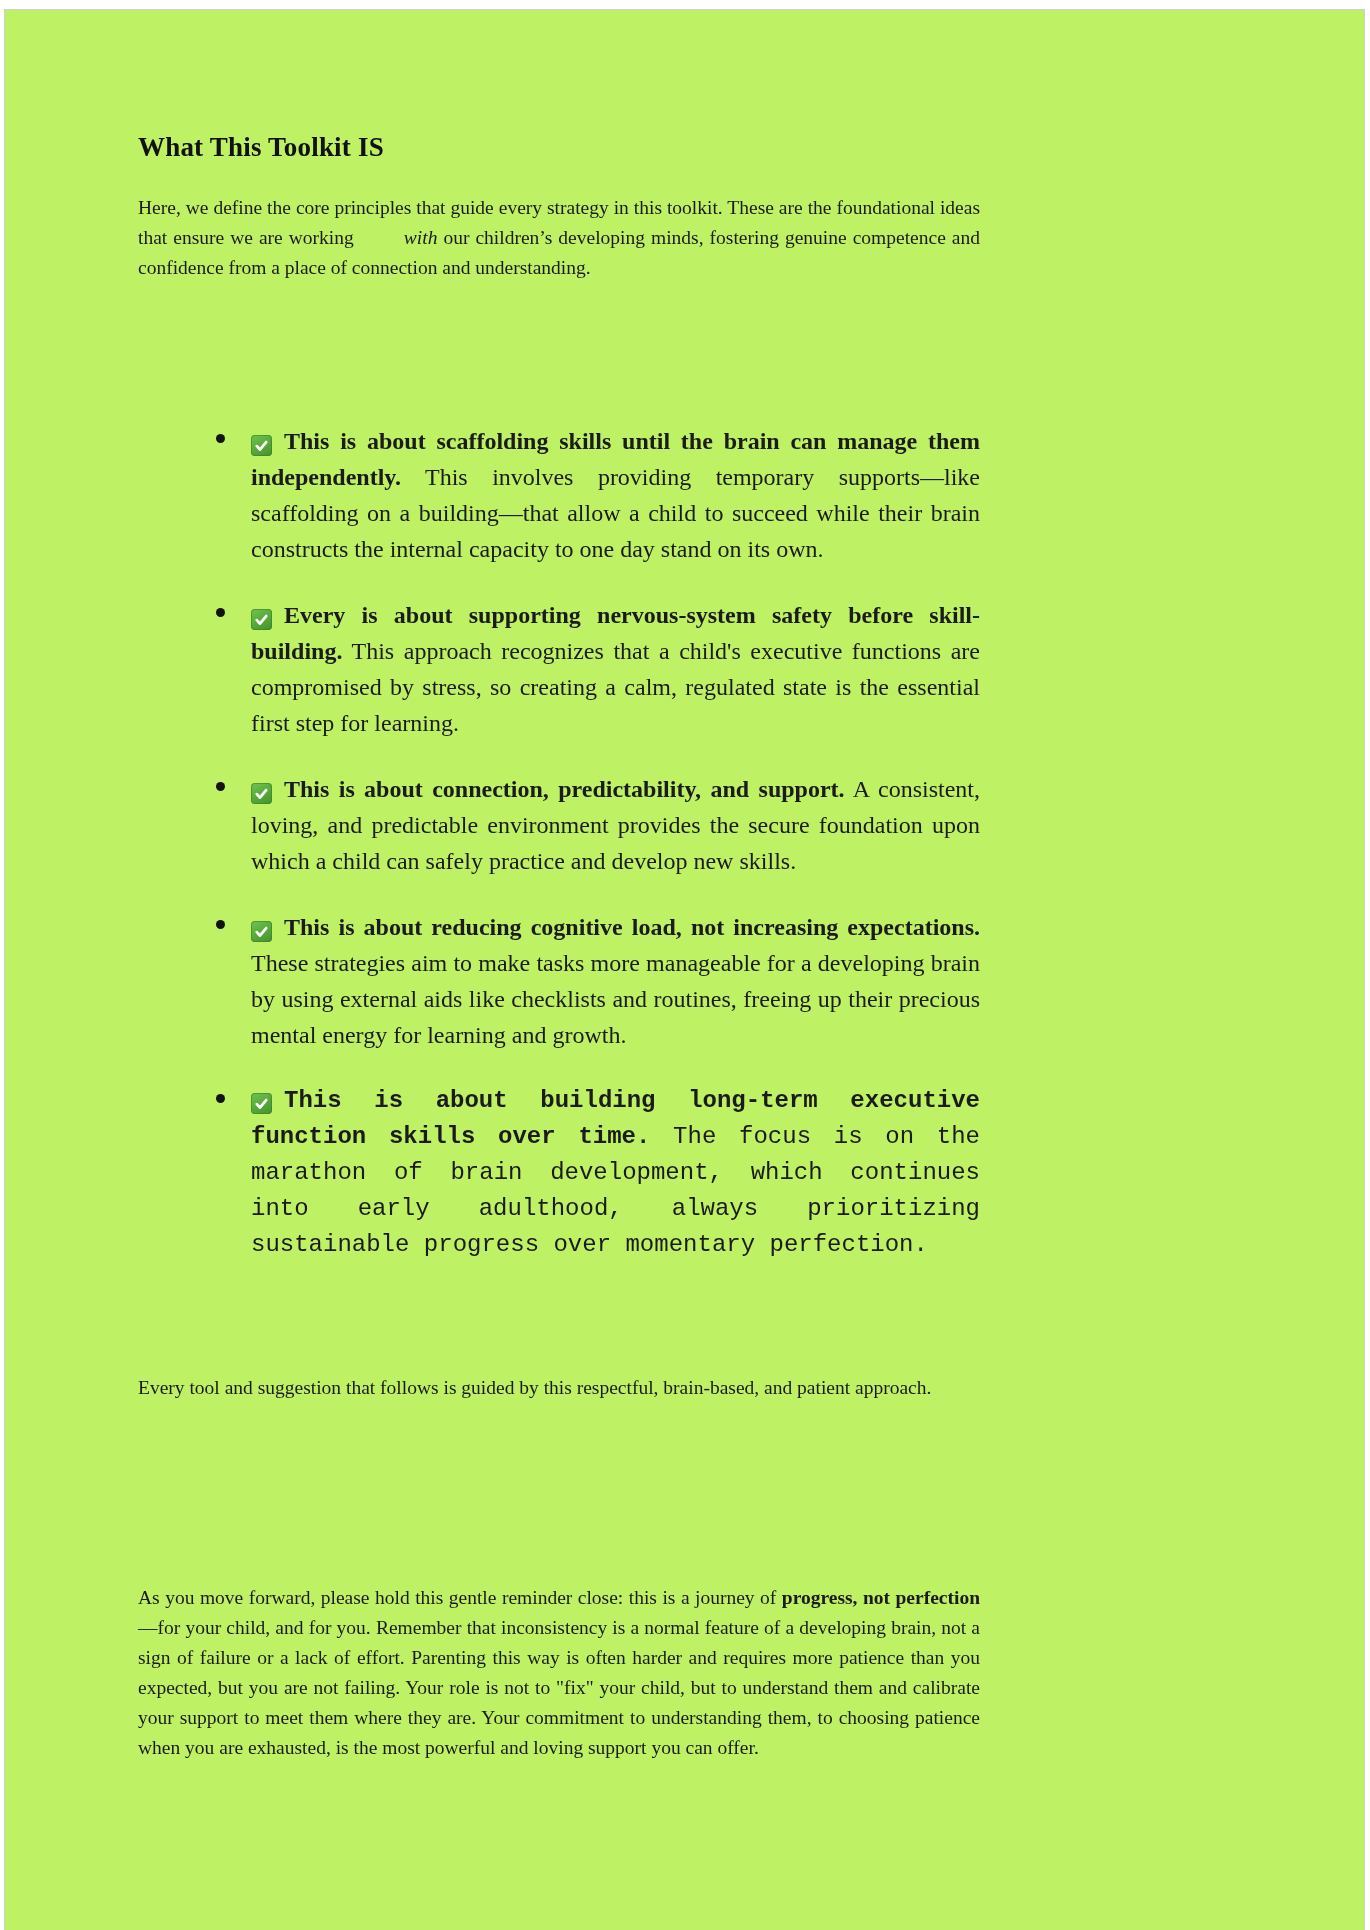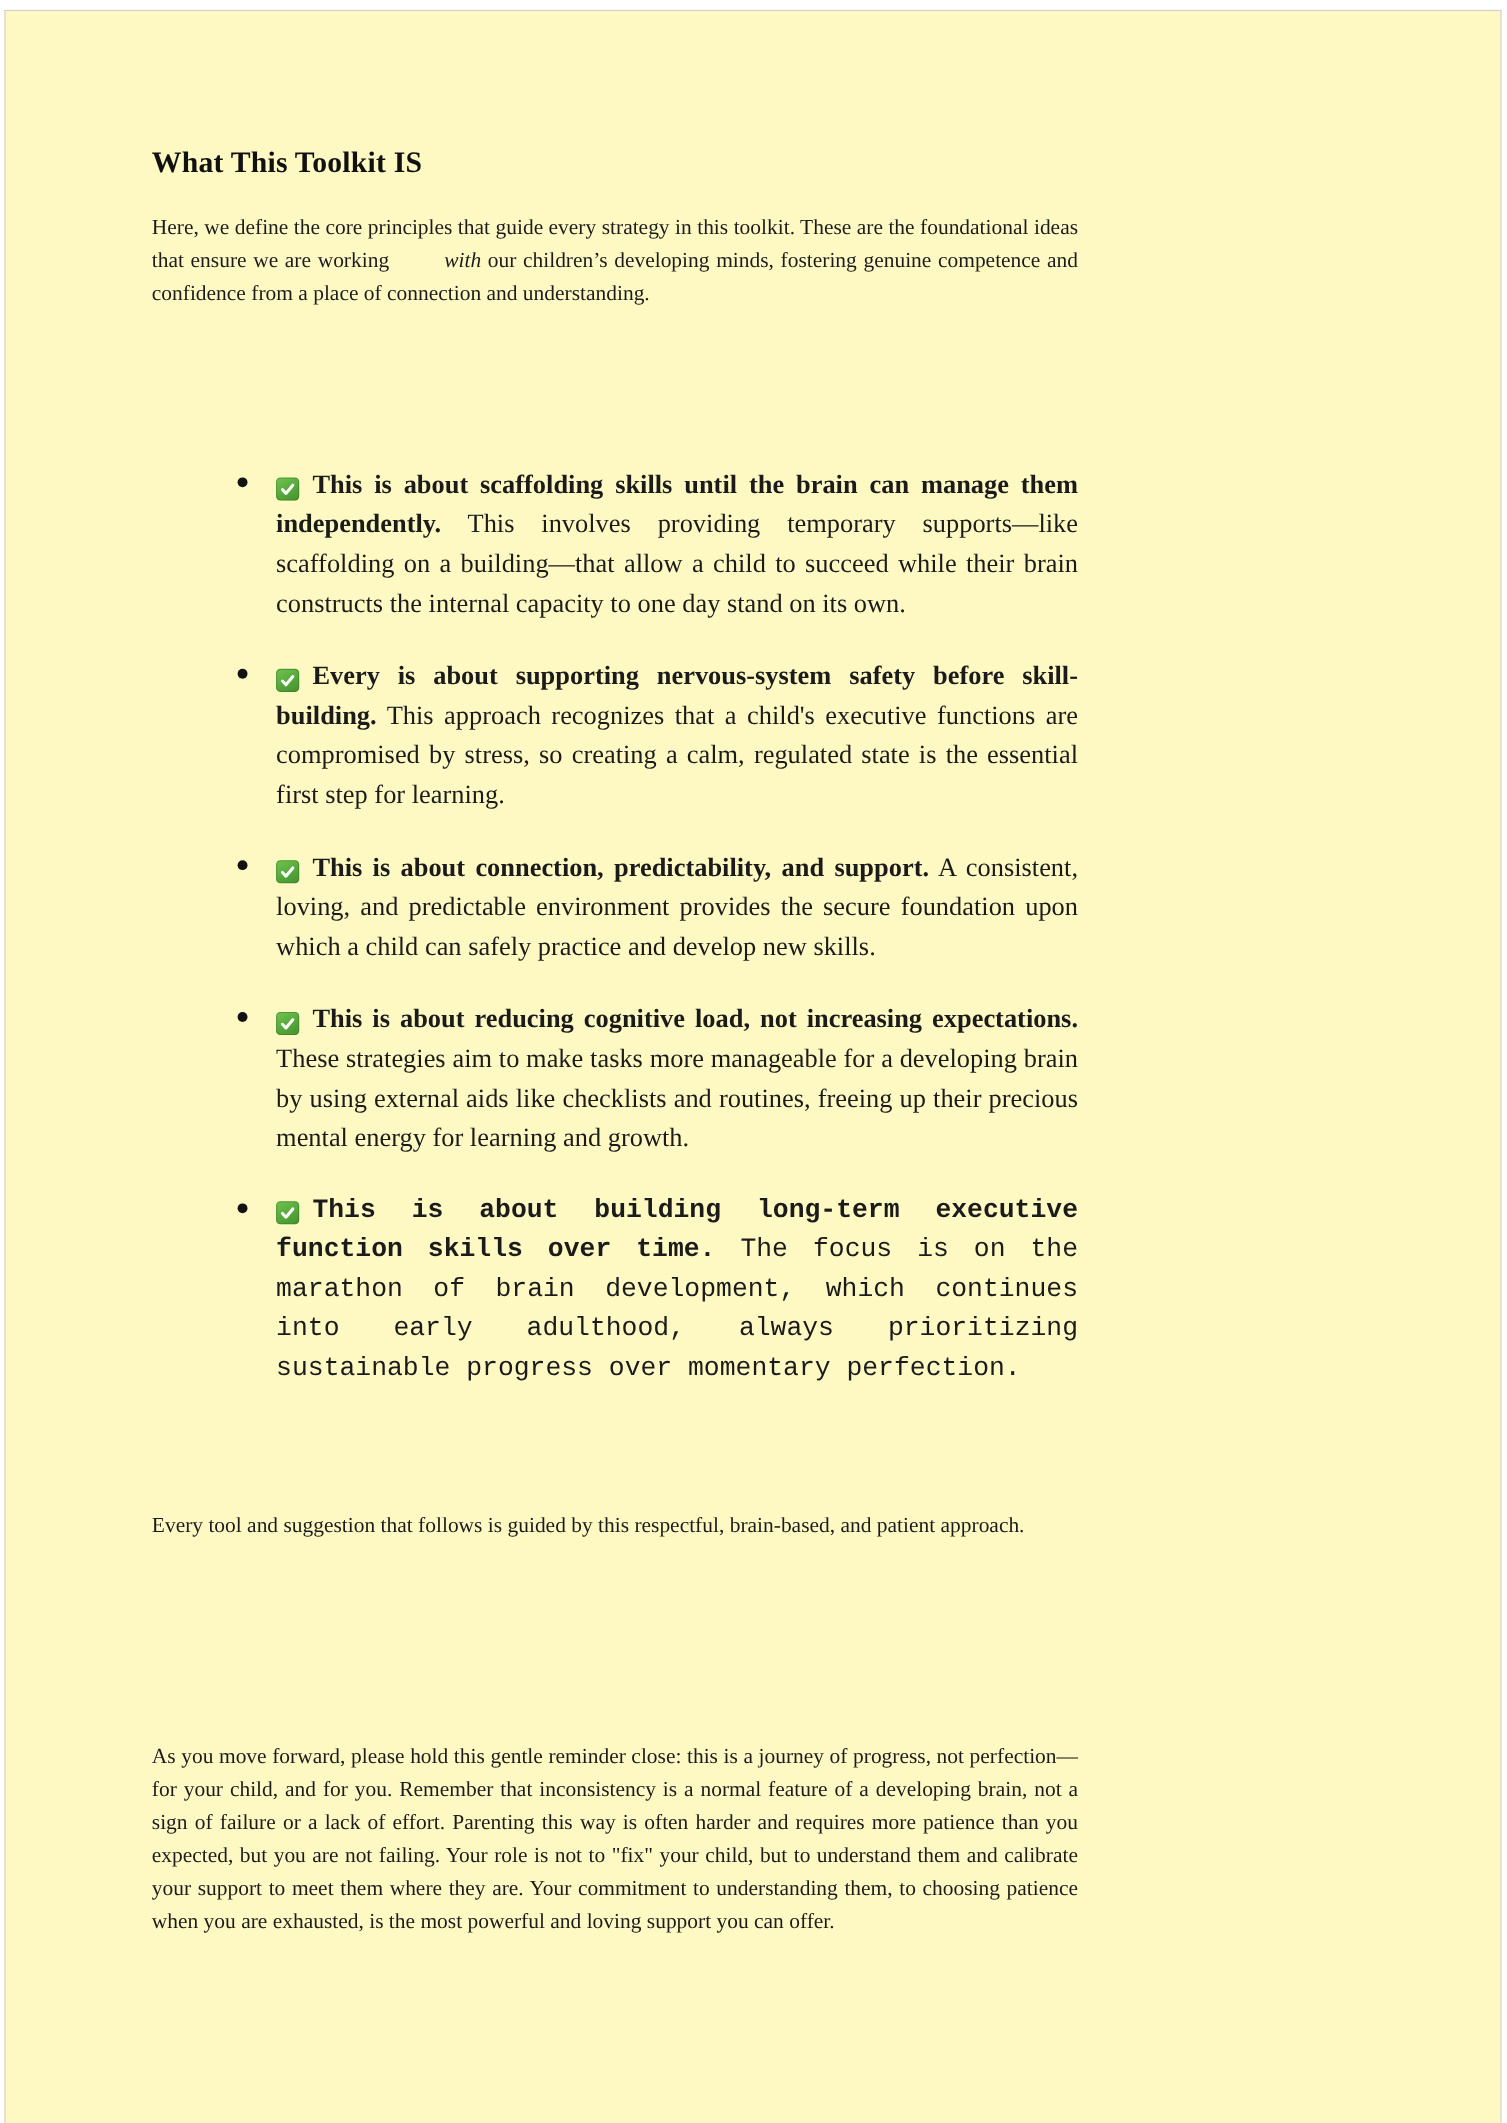--- a/index.html
+++ b/index.html
@@ -14,21 +14,21 @@
   }
   .page {
     position: absolute;
     left: 4px;
     top: 9px;
     width: 1361px;
     height: 1921px;
     box-sizing: border-box;
     border: 1px solid #cfcfcf;
     border-bottom: 0;
-    background: #fef9c3;
+    background: #bef264;
   }
   .content {
     padding: 120px 0 0 133px;
     width: 842px;
   }
   h1.doc-h1 {
     font-size: 27px;
     line-height: 34px;
     font-weight: 700;
     margin: 0 0 29px 0;
@@ -81,21 +81,21 @@
     width: 21px;
     height: 21px;
     border-radius: 4px;
     background: linear-gradient(150deg, #72c351 0%, #55a93a 55%, #478f2e 100%);
     box-shadow: inset 0 0 0 1px rgba(60,120,35,0.55);
     vertical-align: -4px;
     margin-right: 12px;
   }
   .lead { font-weight: 700; }
   em.wd { font-style: italic; margin-left: 44px; }
-  b.strong { font-weight: 400; }
+  b.strong { font-weight: 700; }
 </style>
 </head>
 <body>
 
 <div class="page">
   <div class="content">
 
     <h1 class="doc-h1">What This Toolkit IS</h1>
 
     <p class="para intro"><span>Here, we define the core principles that guide every strategy in this toolkit. These are the foundational ideas that ensure we are working </span><em class="wd">with</em><span> our children’s developing minds, fostering genuine competence and confidence from a place of connection and understanding.</span></p>

